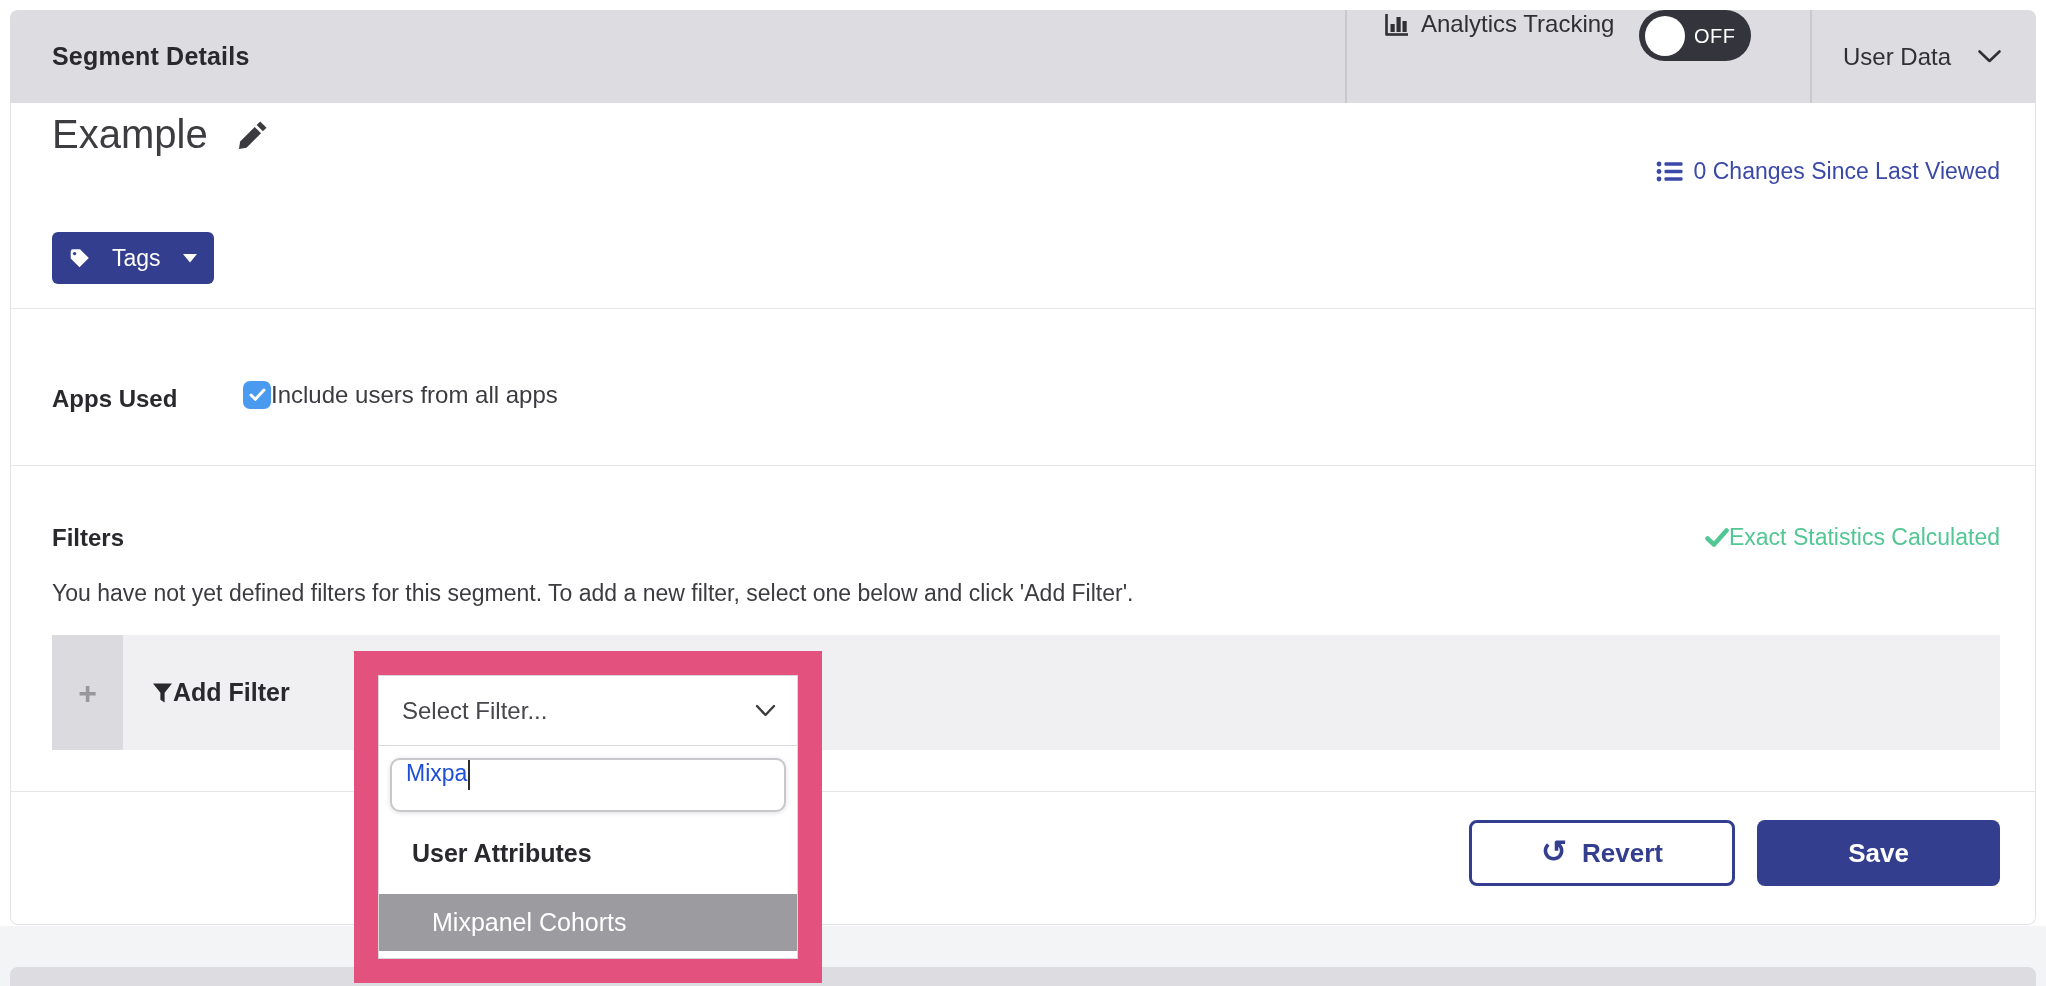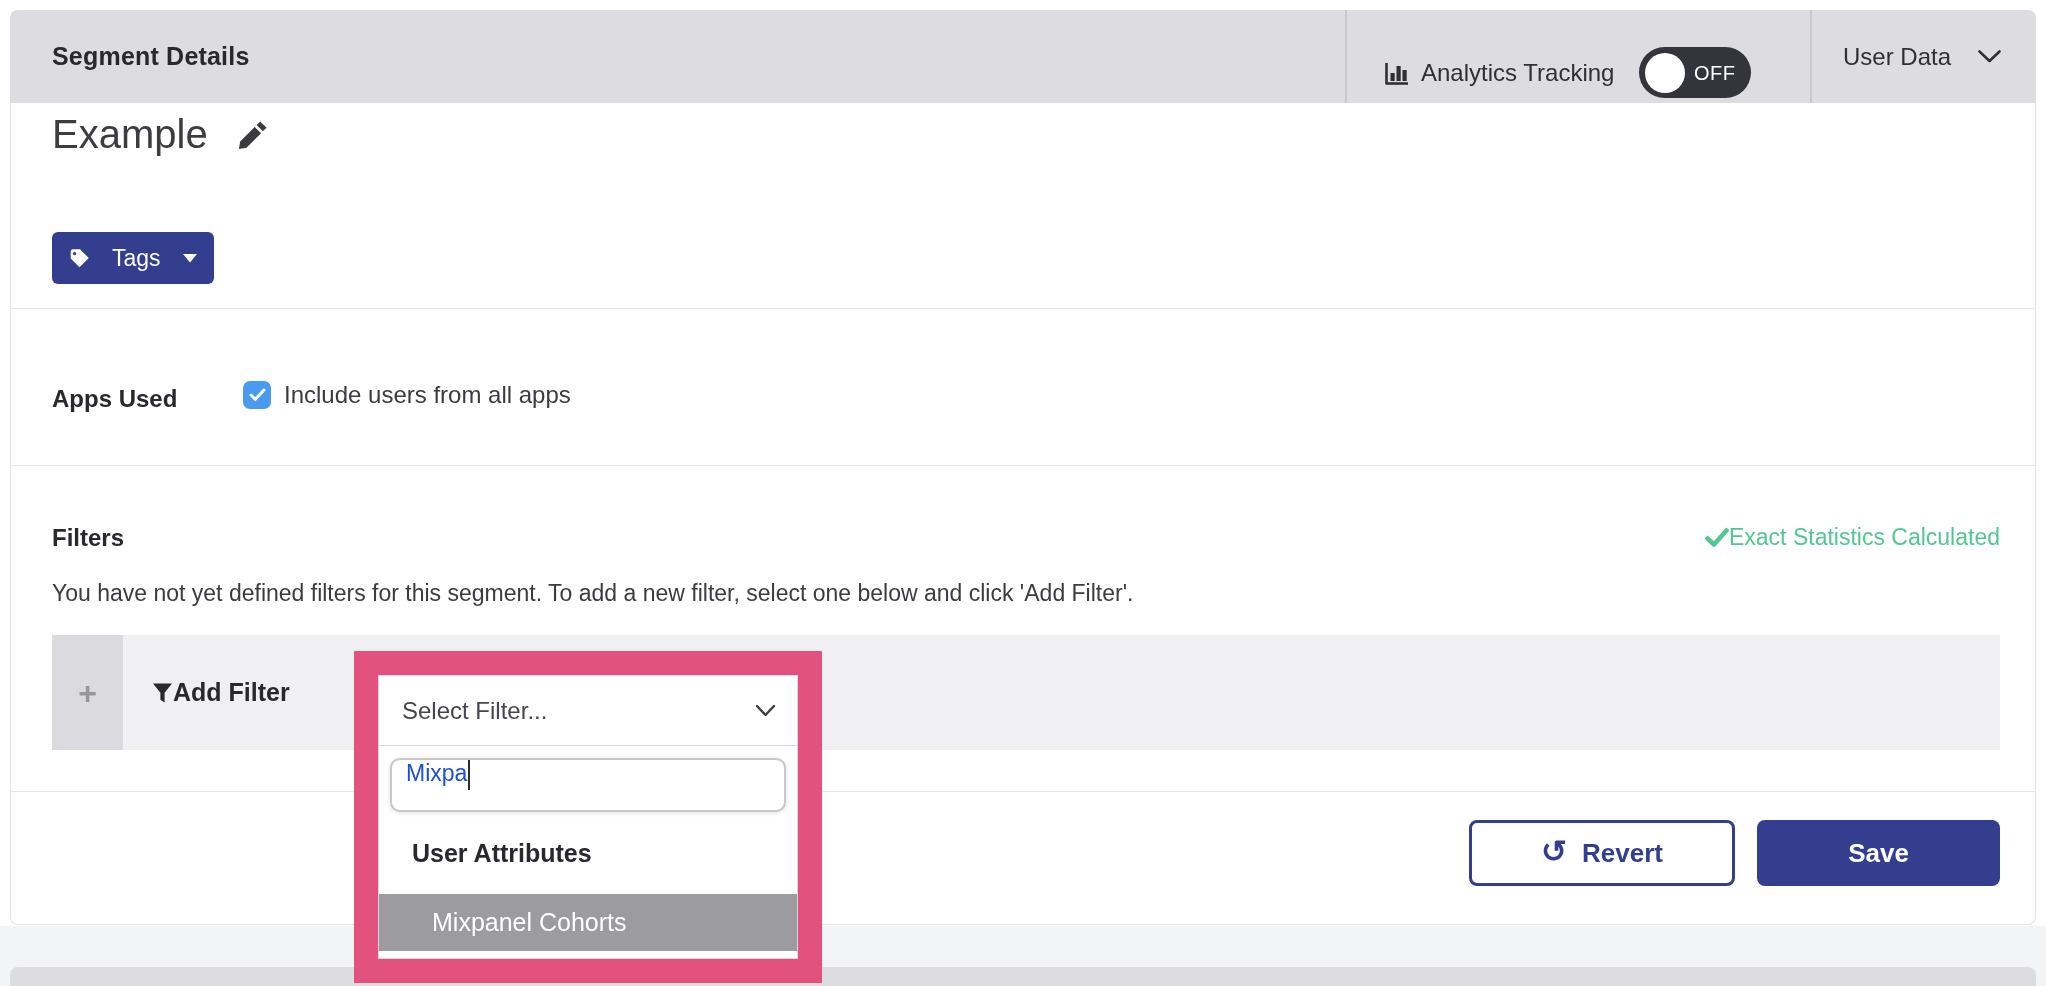--- a/index.html
+++ b/index.html
@@ -6,21 +6,21 @@
   html,body { background:#ffffff; }
   body { font-family:"Liberation Sans", sans-serif; color:#2c2c31; }
   .page { position:relative; width:2046px; height:986px; background:#ffffff; overflow:hidden; }
 
   
   .topbar { position:absolute; left:10px; top:10px; width:2026px; height:119px;
             background:#dcdce1; border-radius:8px 8px 0 0; }
   .topbar-title { position:absolute; left:42px; top:0; height:93px; display:flex; align-items:center;
                   font-size:25px; font-weight:700; color:#28282d; letter-spacing:.2px; }
   .vdiv { position:absolute; top:0; width:2px; height:93px; background:#c8c8cf; }
-  .analytics { position:absolute; left:1373px; top:16px; height:93px; display:flex; align-items:center; gap:11px; }
+  .analytics { position:absolute; left:1373px; top:0; height:93px; display:flex; align-items:flex-start; gap:11px; }
   .analytics-label { font-size:24px; color:#2f2f35; }
   .toggle { position:relative; width:112px; height:51px; border-radius:26px; background:#34343c;
             margin-left:14px; cursor:pointer; }
   .toggle-knob { position:absolute; left:6px; top:5.5px; width:40px; height:40px; border-radius:50%; background:#ffffff; }
   .toggle-state { position:absolute; right:16px; top:50%; transform:translateY(-50%);
                   color:#ffffff; font-size:20px; font-weight:500; letter-spacing:.5px; }
   .userdata { position:absolute; left:1833px; top:0; height:93px; display:flex; align-items:center; gap:26px;
               font-size:24px; color:#2f2f35; cursor:pointer; }
 
   
@@ -32,21 +32,21 @@
   .segment-name-row { position:absolute; left:52px; top:112px; display:flex; align-items:center; gap:28px; }
   .segment-name { font-size:40px; color:#3c3c41; font-weight:400; }
   .tags-button { position:absolute; left:52px; top:232px; height:52px; padding:0 17px; background:#333e8f;
                  border-radius:6px; display:inline-flex; align-items:center; gap:22px; color:#ffffff;
                  font-size:23px; cursor:pointer; }
   .changes-link { position:absolute; right:46px; top:158px; display:flex; align-items:center; gap:11px;
                   color:#3a49a8; font-size:23px; cursor:pointer; }
 
   
   .apps-label { position:absolute; left:52px; top:385px; font-size:24px; font-weight:700; color:#28282d; }
-  .apps-check-row { position:absolute; left:243px; top:381px; display:flex; align-items:center; gap:13px;
+  .apps-check-row { position:absolute; left:243px; top:381px; display:flex; align-items:center; 
                     font-size:24px; color:#3b3b40; }
   .checkbox { width:28px; height:28px; border-radius:7px; background:#4a9af0; display:flex;
               align-items:center; justify-content:center; cursor:pointer; }
 
   
   .filters-label { position:absolute; left:52px; top:524px; font-size:24px; font-weight:600; color:#28282d; }
   .filters-status { position:absolute; right:46px; top:524px; display:flex; align-items:center; 
                     color:#52c794; font-size:23px; }
   .filters-desc { position:absolute; left:52px; top:580px; font-size:23px; color:#3b3b40; }
 
@@ -153,20 +153,33 @@
       </svg>
     </span>
     <span>Tags</span>
     <span>
       <svg width="14" height="9" viewBox="0 0 14 9">
           <path d="M0 0 h14 l-7 8.5 z" fill="#ffffff"></path>
         </svg>
     </span>
   </div>
 
+  <div class="changes-link">
+    <span>
+      <svg width="27" height="25" viewBox="0 0 27 25">
+        <circle cx="3" cy="5" r="2.4" fill="#3a49a8"></circle>
+        <circle cx="3" cy="12.5" r="2.4" fill="#3a49a8"></circle>
+        <circle cx="3" cy="20" r="2.4" fill="#3a49a8"></circle>
+        <rect x="8.5" y="3.2" width="18" height="3.6" rx="1" fill="#3a49a8"></rect>
+        <rect x="8.5" y="10.7" width="18" height="3.6" rx="1" fill="#3a49a8"></rect>
+        <rect x="8.5" y="18.2" width="18" height="3.6" rx="1" fill="#3a49a8"></rect>
+      </svg>
+    </span>
+    <span>0 Changes Since Last Viewed</span>
+  </div>
 
   <div class="apps-label">Apps Used</div>
   <div class="apps-check-row">
     <span class="checkbox">
       <svg width="17" height="14" viewBox="0 0 17 14">
         <polyline points="2,7 6.3,11.3 15,2" fill="none" stroke="#ffffff" stroke-width="3" stroke-linecap="round" stroke-linejoin="round"></polyline>
       </svg>
     </span>
     <span>Include users from all apps</span>
   </div>

